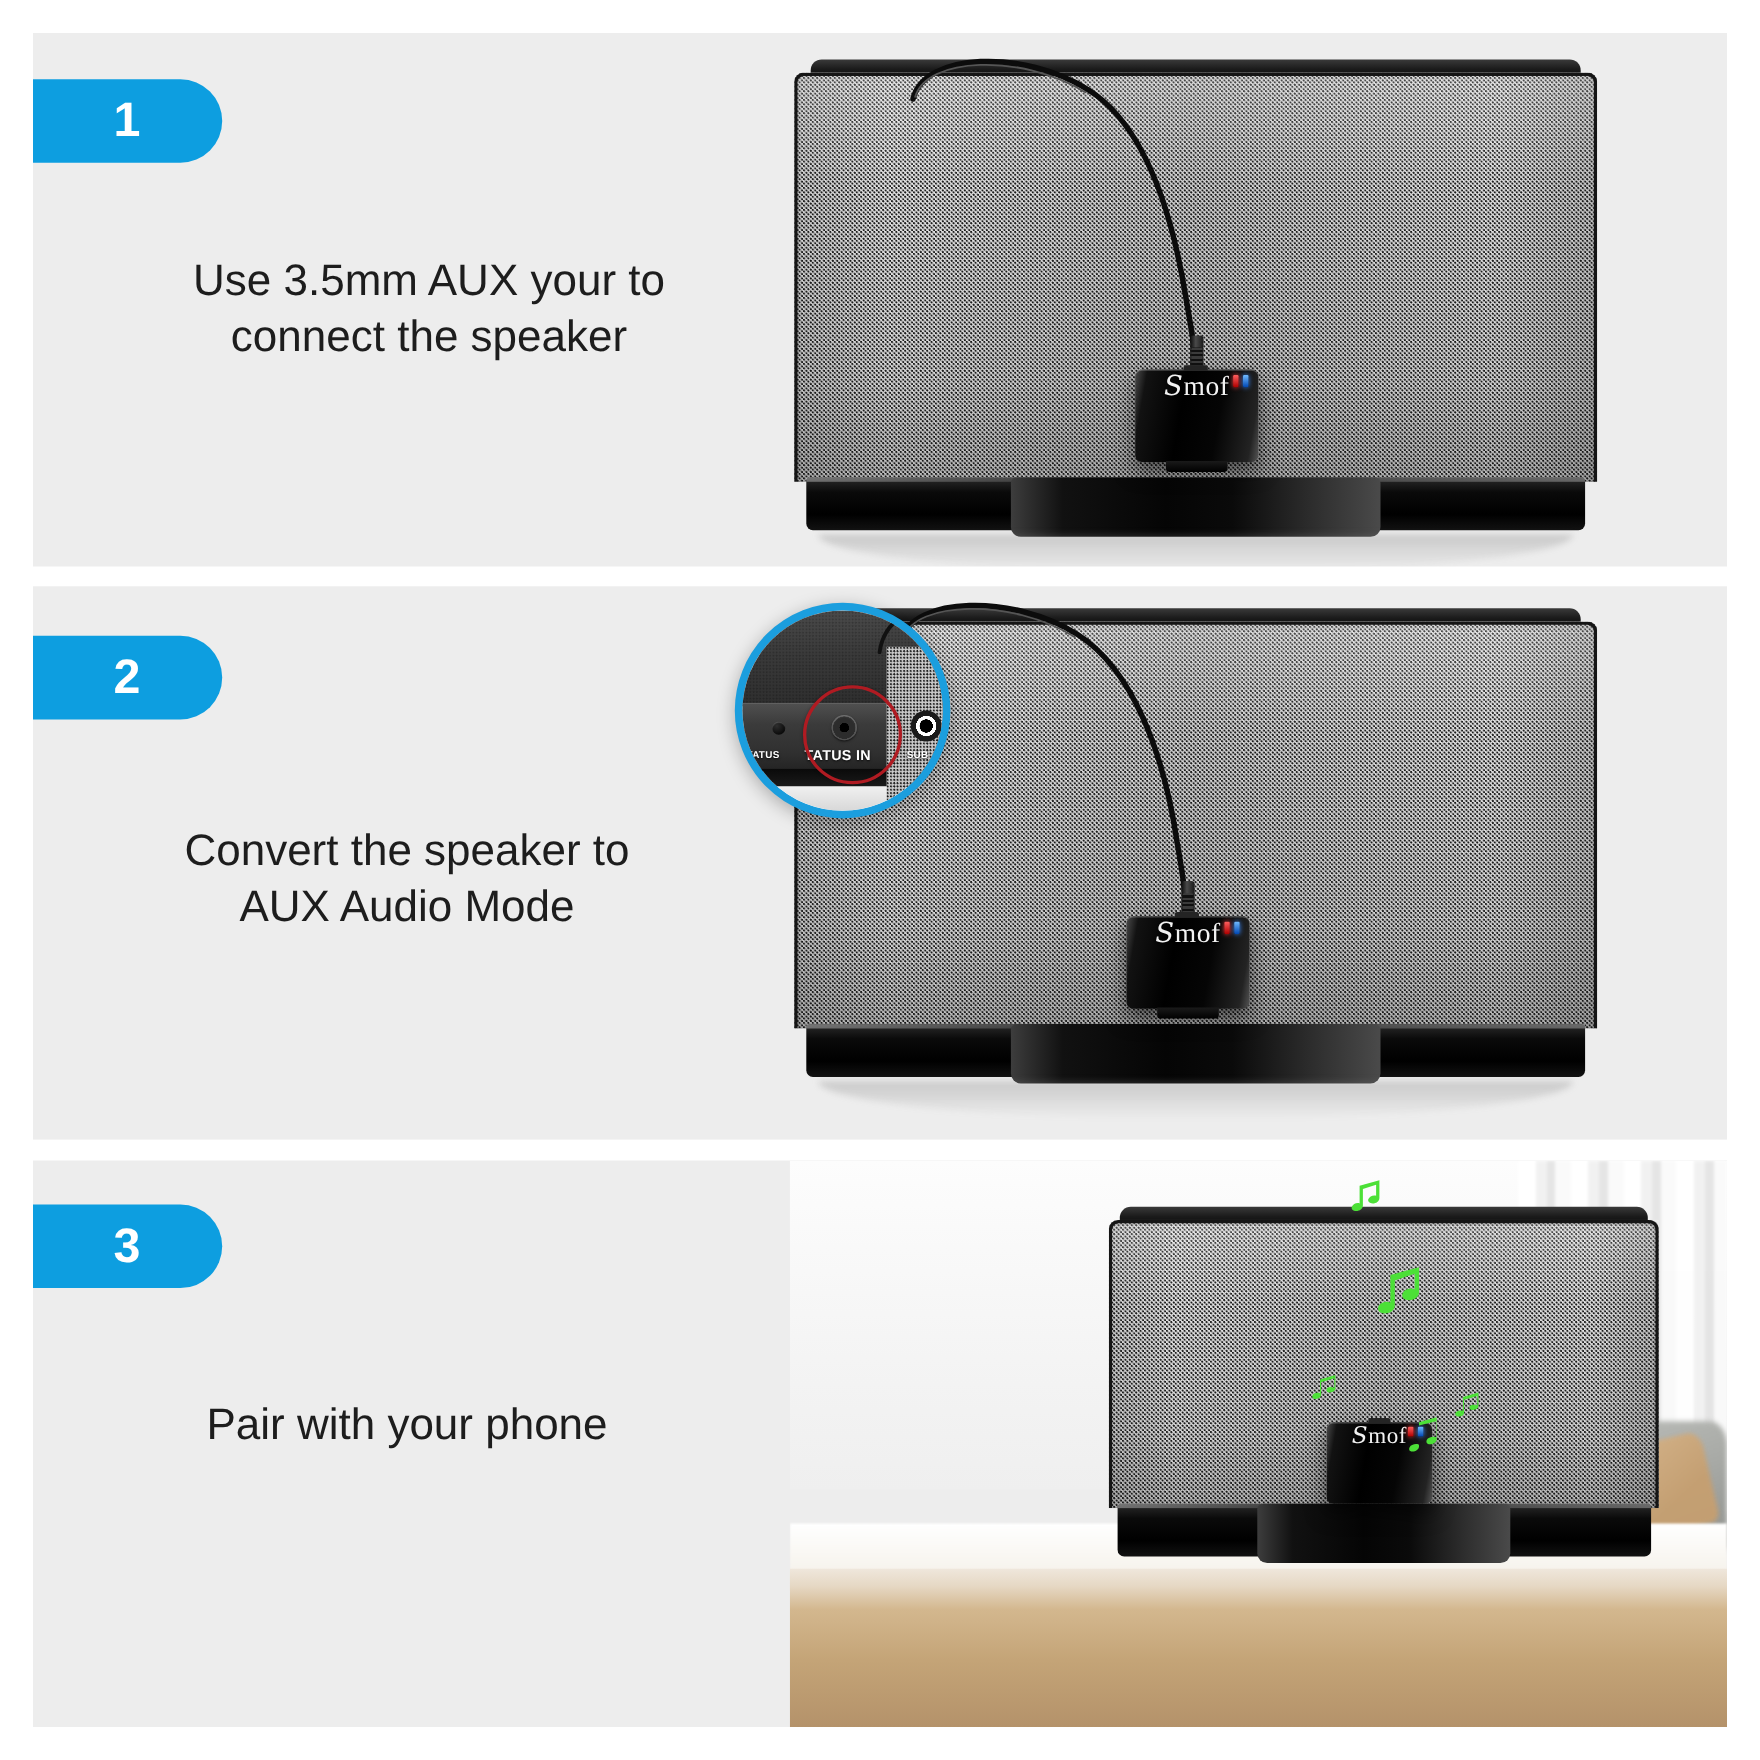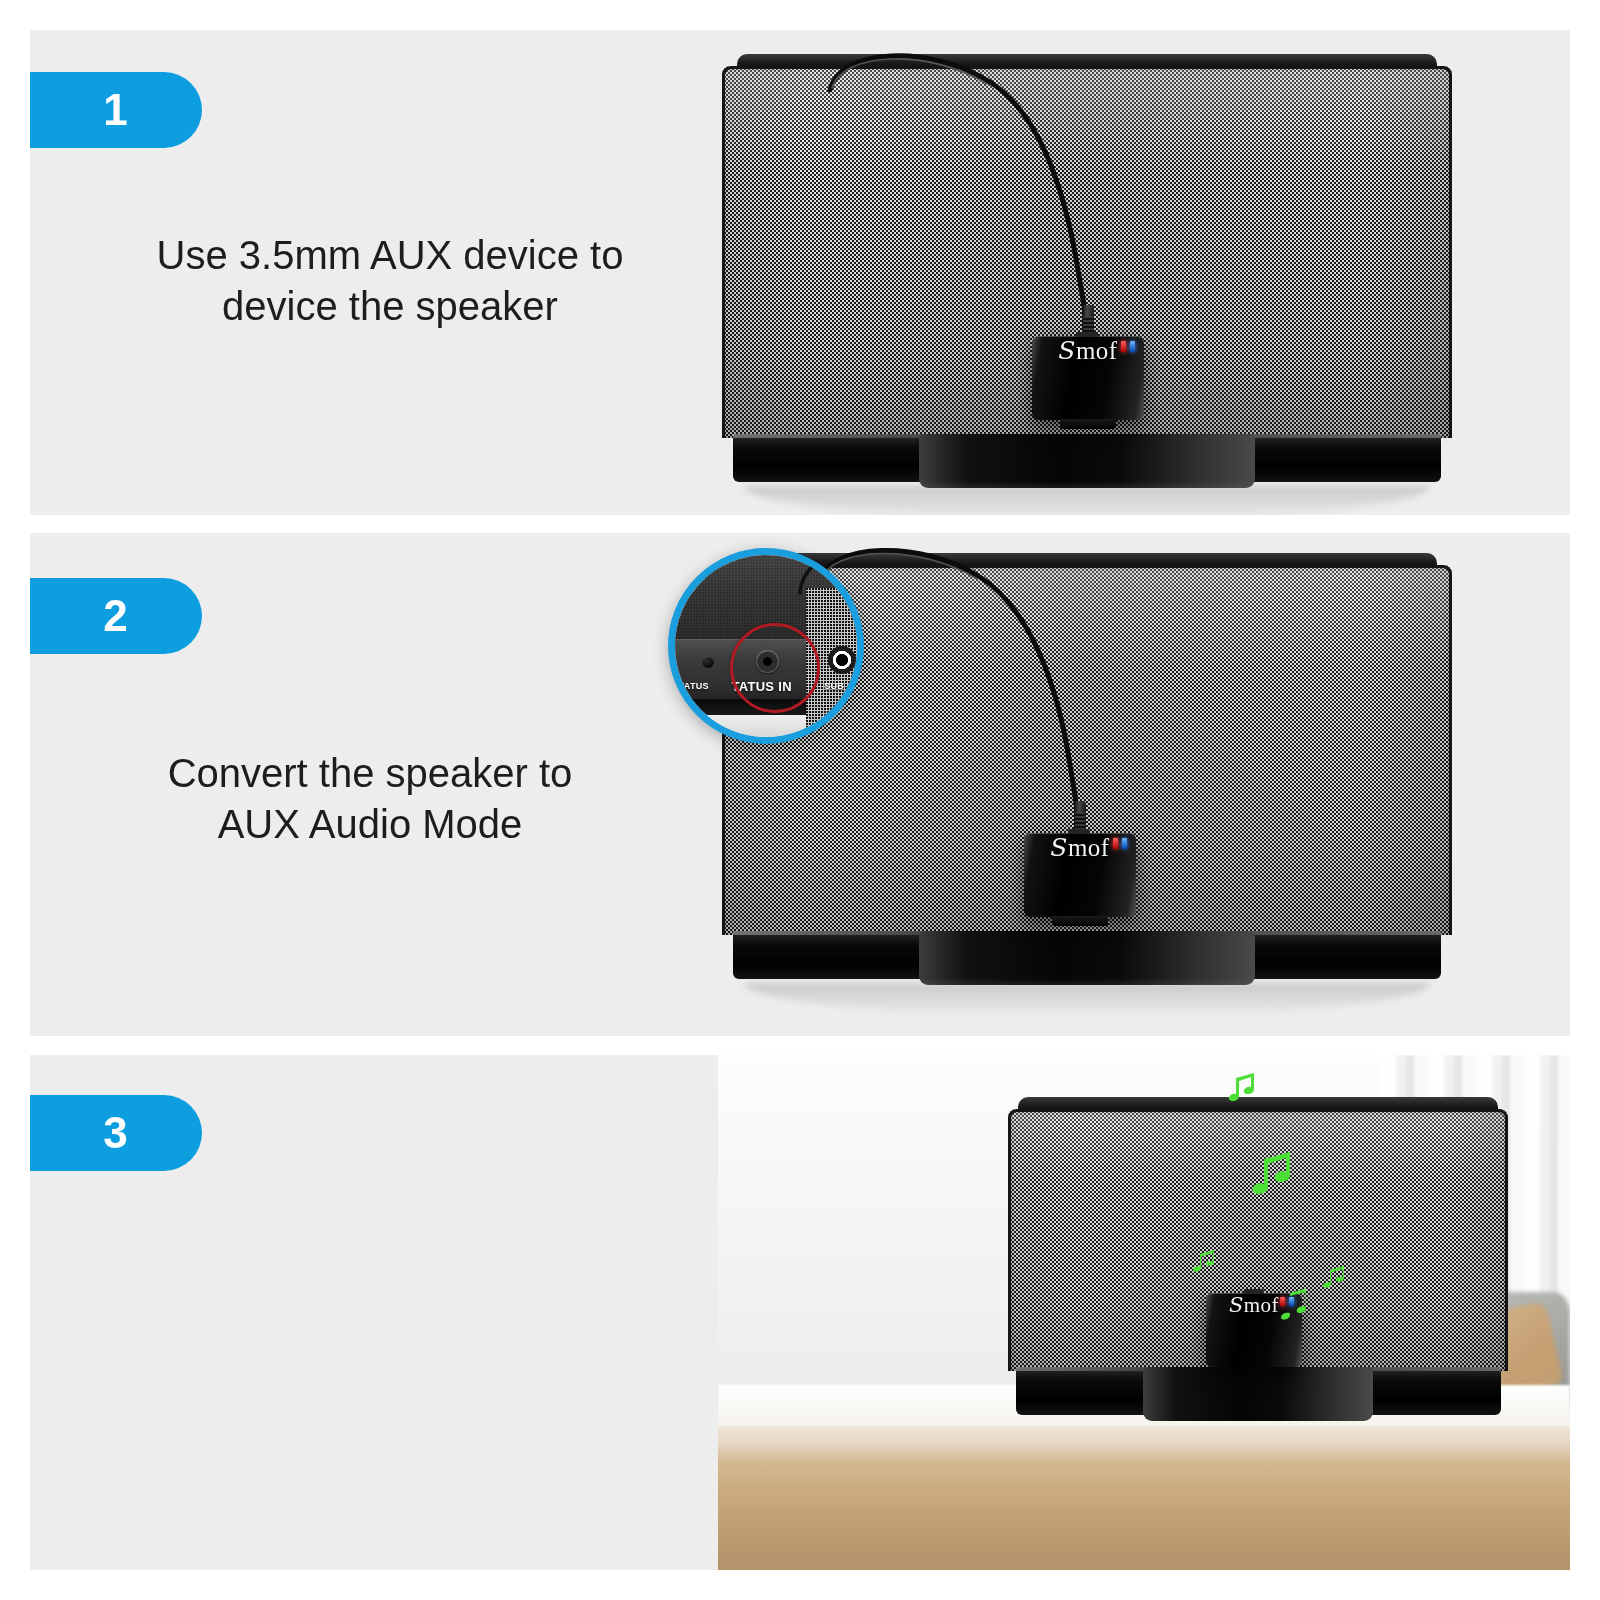--- a/index.html
+++ b/index.html
@@ -258,22 +258,22 @@
 
 <div id="page">
 
   <div class="panel" id="panel-1">
 
     <div class="badge">
       <span class="badge-num">1</span>
     </div>
 
     <div class="caption cap-abs" style="left:50px; top:200px;">
-      <div>Use 3.5mm AUX device to</div>
-      <div>device the speaker</div>
+      <div>Use 3.5mm AUX your to</div>
+      <div>connect the speaker</div>
     </div>
 
     <div class="speaker" style="left:692px; top:24px; width:730px; height:440px;">
       <div class="spk-top-lid"></div>
       <div class="spk-grille"></div>
       <div class="spk-frame"></div>
       <div class="spk-base"></div>
       <div class="spk-pedestal"></div>
       <div class="spk-reflect"></div>
     </div>
@@ -335,20 +335,23 @@
       <div class="smof-foot" style="left:28px; bottom:-9px; width:56px; height:10px;"></div>
     </div>
   </div>
 
   <div class="panel" id="panel-3">
 
     <div class="badge">
       <span class="badge-num">3</span>
     </div>
 
+    <div class="caption cap-abs" style="left:30px; top:215px;">
+      <div>Pair with your phone</div>
+    </div>
 
     <div id="room">
       <div class="room-wall"></div>
       <div class="room-curtain"></div>
       <div class="room-sofa"></div>
       <div class="room-pillow"></div>
       <div class="room-tabletop"></div>
       <div class="room-table-edge"></div>
       <div class="room-table"></div>
     </div>

